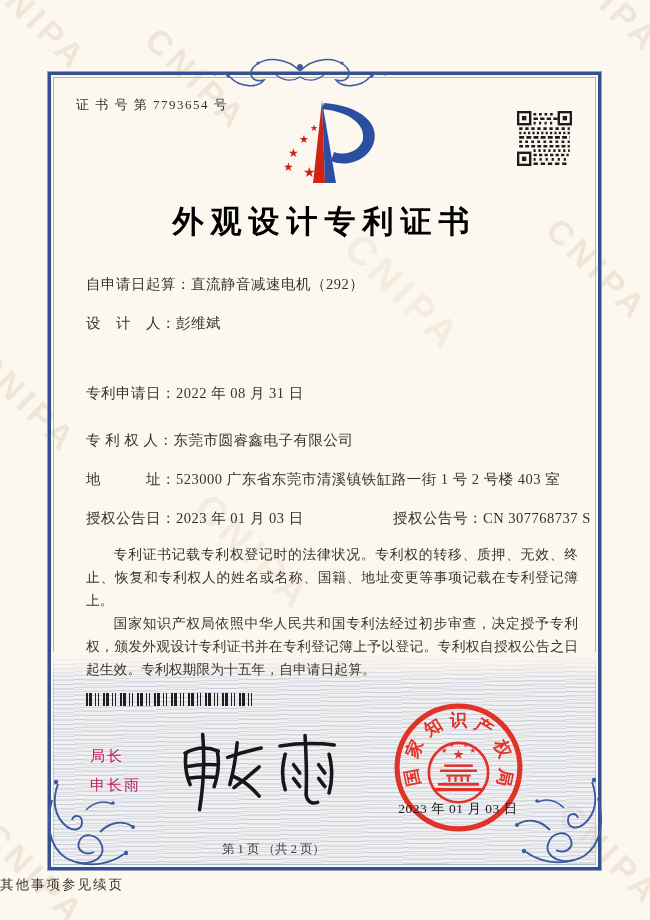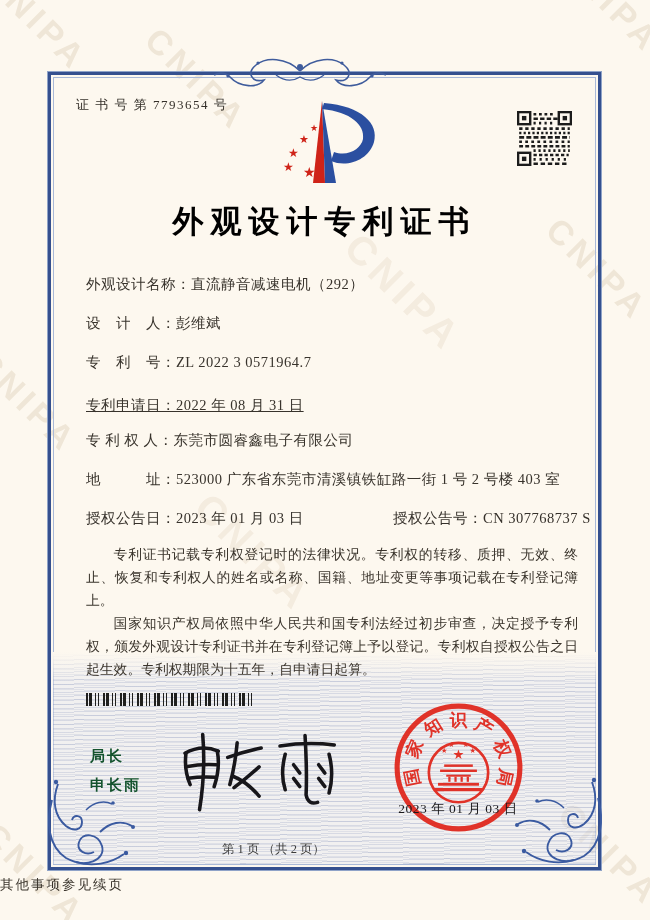--- a/index.html
+++ b/index.html
@@ -24,21 +24,21 @@
   .frame-inner{position:absolute;inset:2px;border:1px solid #a9b9d8;}
   .content{position:absolute;inset:0;z-index:2;}
   .cert-no{position:absolute;left:76px;top:96px;font-size:13px;letter-spacing:1.5px;}
   .logo{position:absolute;left:260px;top:96px;width:140px;height:92px;}
   .qr{position:absolute;left:517px;top:111px;width:55px;height:55px;}
   .doc-title{
     position:absolute;left:48px;top:201px;width:553px;text-align:center;
     font-size:31px;font-weight:700;letter-spacing:7px;color:#000000;
   }
   .field{position:absolute;left:86px;font-size:14.5px;color:#38332c;white-space:nowrap;letter-spacing:.5px;}
-  .f0{top:275px;} .f1{top:314px;} .f2{top:353px;} .f3{top:396px;text-decoration:underline;} .f4{top:431px;} .f5{top:470px;}
+  .f0{top:275px;} .f1{top:314px;} .f2{top:353px;} .f3{top:384px;} .f4{top:431px;} .f5{top:470px;}
   .grant{position:absolute;top:509px;left:86px;width:500px;font-size:14.5px;white-space:nowrap;letter-spacing:.5px;}
   .grant .gno{position:absolute;left:259px;top:0;margin-left:48px;}
   .body-text{
     position:absolute;left:86px;top:543px;width:492px;
     font-size:13.8px;line-height:23px;text-align:justify;color:#3a342c;
   }
   .body-text p{margin:0;text-indent:2em;}
   .band{
     position:absolute;left:53px;top:652px;width:543px;height:212px;
     background:
@@ -51,21 +51,21 @@
     background:linear-gradient(#fdf8ef, rgba(253,248,239,0));
   }
   .barcode{
     position:absolute;left:86px;top:693px;width:168px;height:13px;
     background:repeating-linear-gradient(90deg,
       #20201e 0 2px, transparent 2px 3px,
       #20201e 3px 6px, transparent 6px 9px,
       #20201e 9px 10px, transparent 10px 12px,
       #20201e 12px 13px, transparent 13px 17px);
   }
-  .commissioner{position:absolute;left:90px;top:747px;font-size:15px;letter-spacing:2px;color:#14532d;font-weight:bold;}
+  .commissioner{position:absolute;left:90px;top:747px;font-size:15px;letter-spacing:2px;color:#be185d;}
   .commissioner div{margin-bottom:10px;}
   .signature{position:absolute;left:168px;top:724px;width:178px;height:94px;}
   .seal{position:absolute;left:392px;top:701px;width:133px;height:133px;}
   .seal-date{
     position:absolute;left:370px;top:800px;width:176px;text-align:center;
     font-size:13.5px;color:#19181b;letter-spacing:.5px;z-index:3;white-space:nowrap;
   }
   .page-no{position:absolute;left:48px;top:841px;width:451px;text-align:center;font-size:12.5px;color:#3c3c3c;z-index:3;}
   .flourish{position:absolute;z-index:3;}
   .fl-top{left:212px;top:55px;width:176px;height:36px;}
@@ -135,23 +135,22 @@
         <path d="M15,36 h33" stroke-dasharray="2 2.5"></path>
         <path d="M15,40 h32" stroke-dasharray="3 2"></path>
         <path d="M15,44 h33" stroke-dasharray="2 3.5"></path>
         <path d="M15,48 h30" stroke-dasharray="4 2.5"></path>
       </g>
     </svg>
   </div>
 
   <div class="doc-title">外观设计专利证书</div>
 
-  <div class="field f0"><span>外观设计名称：</span><span>直流静音减速电机（292）</span></div>
+  <div class="field f0"><span>自申请日起算：</span><span>直流静音减速电机（292）</span></div>
   <div class="field f1"><span>设　计　人：</span><span>彭维斌</span></div>
-  <div class="field f2"><span>专　利　号：</span><span>ZL 2022 3 0571964.7</span></div>
   <div class="field f3"><span>专利申请日：</span><span>2022 年 08 月 31 日</span></div>
   <div class="field f4"><span>专 利 权 人：</span><span>东莞市圆睿鑫电子有限公司</span></div>
   <div class="field f5"><span>地　　　址：</span><span>523000 广东省东莞市清溪镇铁缸路一街 1 号 2 号楼 403 室</span></div>
 
   <div class="grant">
     <span><span>授权公告日：</span><span>2023 年 01 月 03 日</span></span>
     <span class="gno"><span>授权公告号：</span><span>CN 307768737 S</span></span>
   </div>
 
   <div class="body-text">

